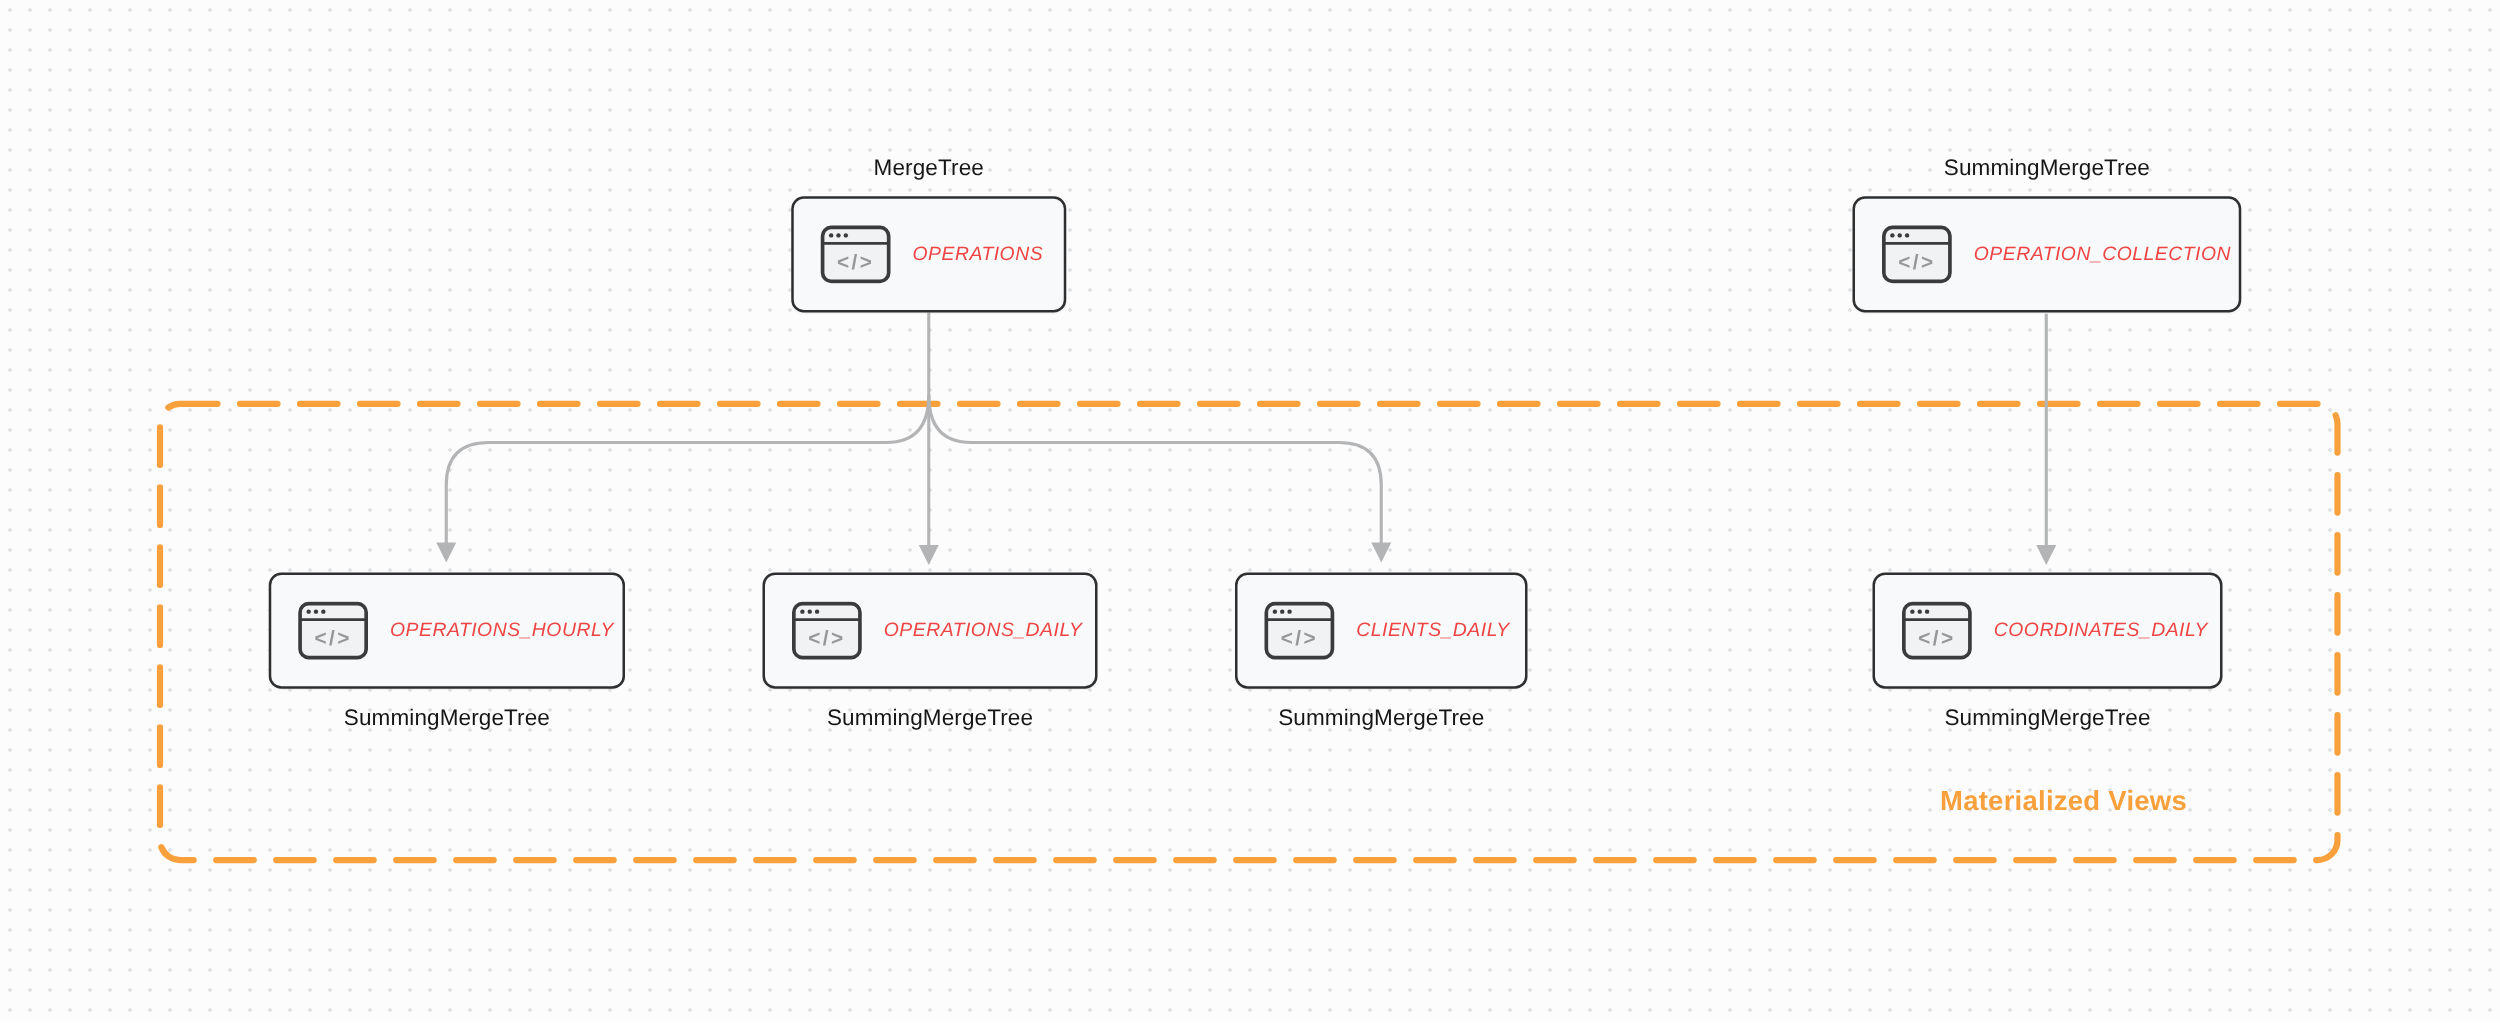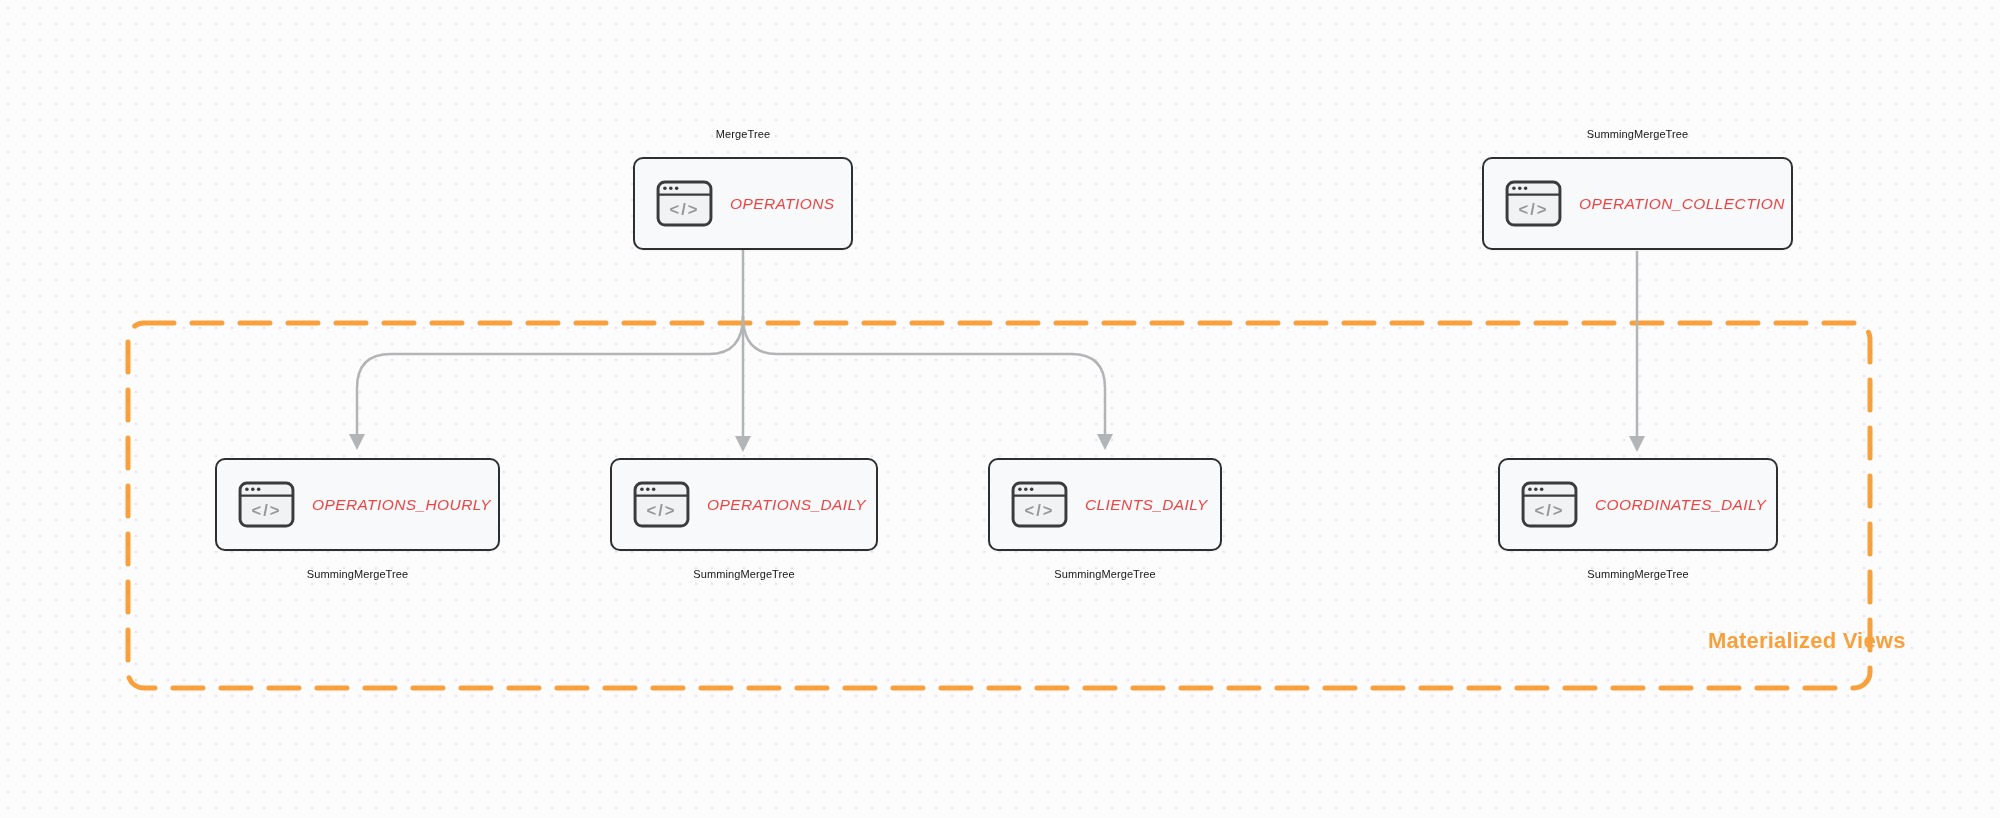--- a/index.html
+++ b/index.html
@@ -24,21 +24,21 @@
     width: 2000px; height: 818px;
     z-index: 1;
   }
   
   .node {
     position: absolute;
     z-index: 2;
     text-align: center;
   }
   .engine-label {
-    font-size: 11px;
+    font-size: 18px;
     line-height: 20px;
     color: #161616;
     letter-spacing: 0.1px;
   }
   .node.top .engine-label { margin-bottom: 13px; }
   .node.bottom .engine-label { margin-top: 13px; }
   .node-box {
     box-sizing: border-box;
     width: 100%;
     height: 93px;
@@ -55,21 +55,21 @@
     font-style: italic;
     font-weight: 500;
     font-size: 15.5px;
     letter-spacing: 0.4px;
     color: #ef4444;
     white-space: nowrap;
   }
   .code-icon { flex: 0 0 auto; display: block; }
   .group-label {
     position: absolute;
-    left: 1708px;
+    left: 1552px;
     top: 628px;
     z-index: 2;
     font-size: 22px;
     font-weight: 600;
     letter-spacing: 0.2px;
     color: #f8a13c;
     white-space: nowrap;
   }
 </style>
 </head>

